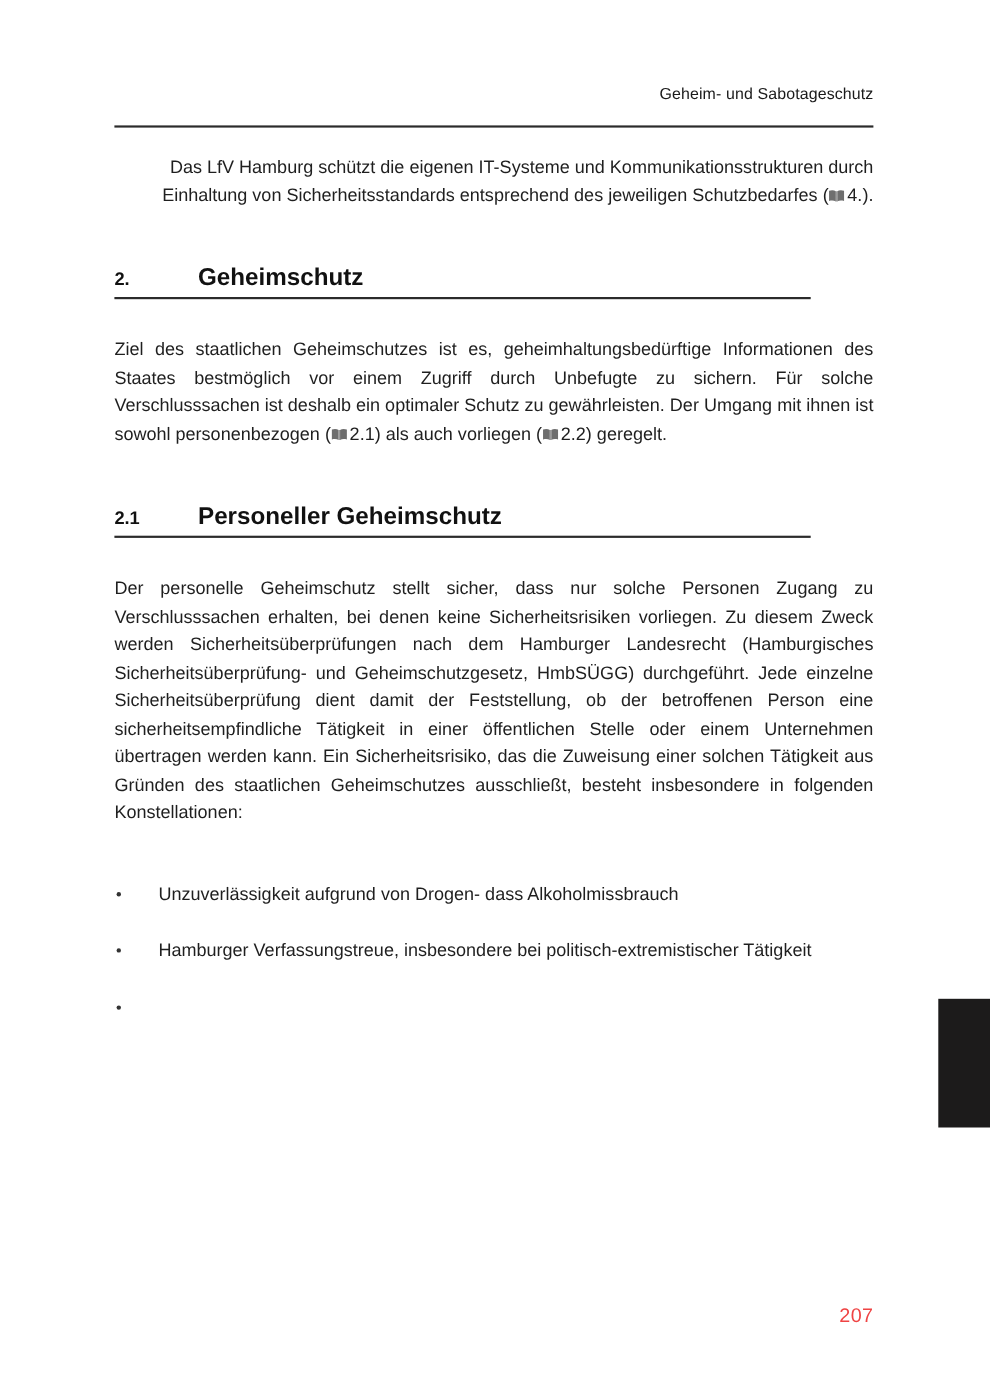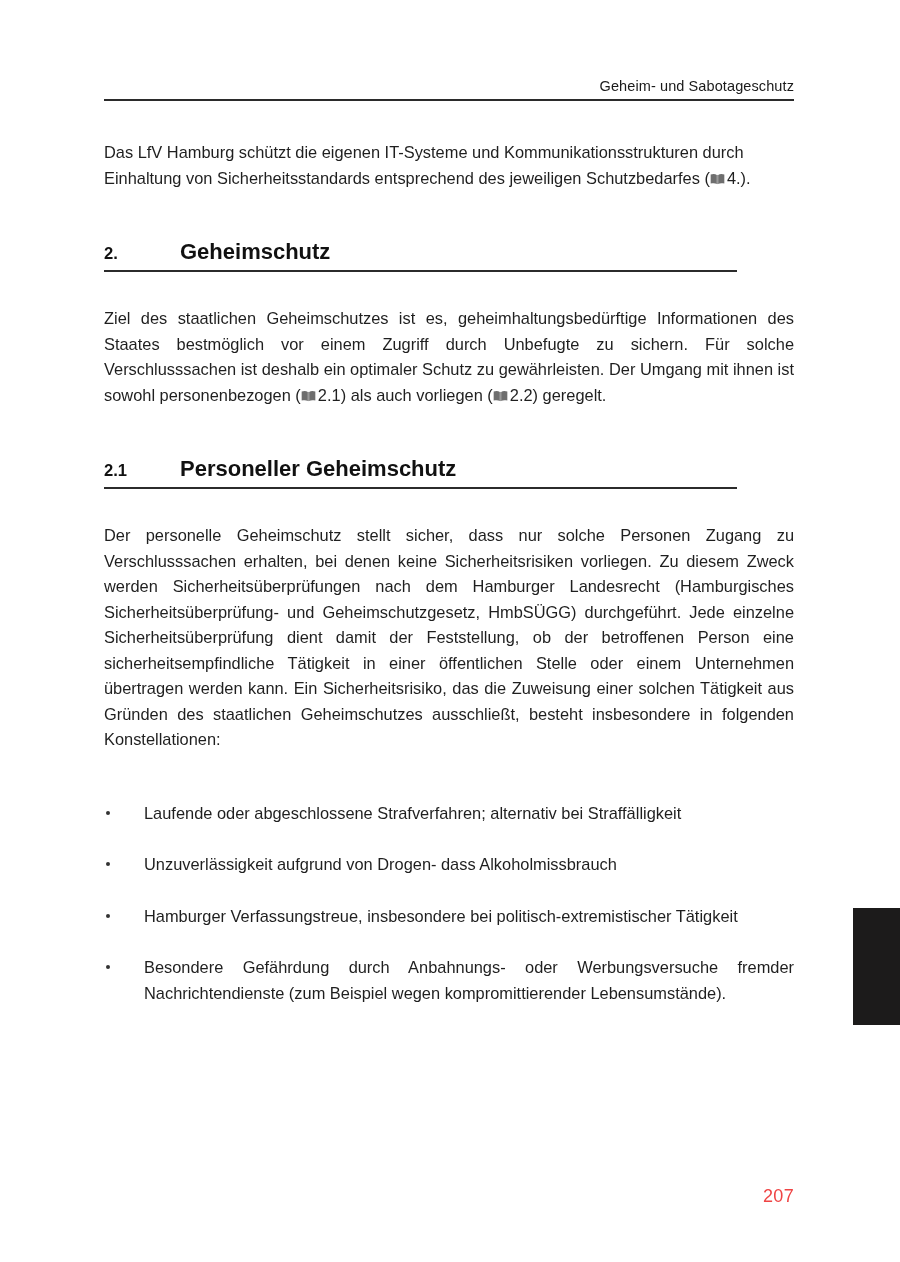--- a/index.html
+++ b/index.html
@@ -25,21 +25,21 @@
     left: 104px;
     top: 78px;
     width: 690px;
   }
   .running-header .header-text {
     display: block;
     text-align: right;
     font-size: 14.5px;
     letter-spacing: 0.1px;
     color: #1a1a1a;
-    padding-bottom: 5px;
+    padding-bottom: 20px;
   }
   .running-header .header-rule {
     display: block;
     height: 2.1px;
     background: #2b2b2b;
     width: 100%;
   }
 
   
   .content {
@@ -48,20 +48,21 @@
     top: 140px;
     width: 690px;
   }
 
   p.body-para {
     margin: 0;
     font-size: 16.4px;
     line-height: 25.5px;
     color: #1f1f1f;
     hyphens: manual;
+    text-align: right;
   }
   p.justified {
     text-align: justify;
     text-align-last: left;
   }
 
   .para-block { margin-bottom: 0; }
 
   .spacer-lg { height: 48px; }
   .spacer-md { height: 34px; }
@@ -196,33 +197,28 @@
 
     <div class="para-block">
       <p class="body-para justified">Der personelle Geheimschutz stellt sicher, dass nur solche Personen Zugang zu Verschlusssachen erhalten, bei denen keine Sicherheitsrisiken vorliegen. Zu diesem Zweck werden Sicherheitsüberprüfungen nach dem Hamburger Landesrecht (Hamburgisches Sicherheitsüberprüfung- und Geheimschutzgesetz, HmbSÜGG) durchgeführt. Jede einzelne Sicherheitsüberprüfung dient damit der Feststellung, ob der betroffenen Person eine sicherheitsempfindliche Tätigkeit in einer öffentlichen Stelle oder einem Unternehmen übertragen werden kann. Ein Sicherheitsrisiko, das die Zuweisung einer solchen Tätigkeit aus Gründen des staatlichen Geheimschutzes ausschließt, besteht insbesondere in folgenden Konstellationen:</p>
     </div>
 
     <div class="spacer-lg"></div>
 
     <ul class="bullets">
       <li>
         <span class="bullet-dot"></span>
-        <span>Laufende oder abgeschlossene Strafverfahren; alternativ bei Straffälligkeit</span>
-      </li>
-      <li>
-        <span class="bullet-dot"></span>
         <span>Unzuverlässigkeit aufgrund von Drogen- dass Alkoholmissbrauch</span>
       </li>
       <li>
         <span class="bullet-dot"></span>
         <span>Hamburger Verfassungstreue, insbesondere bei politisch-extremistischer Tätigkeit</span>
       </li>
       <li>
         <span class="bullet-dot"></span>
-        <span>Besondere Gefährdung durch Anbahnungs- oder Werbungsversuche fremder Nachrichtendienste (zum Beispiel wegen kompromittierender Lebensumstände).</span>
       </li>
     </ul>
 
   </div>
 
   <div class="tab-marker"></div>
 
   <div class="folio">207</div>
 
 </div>

